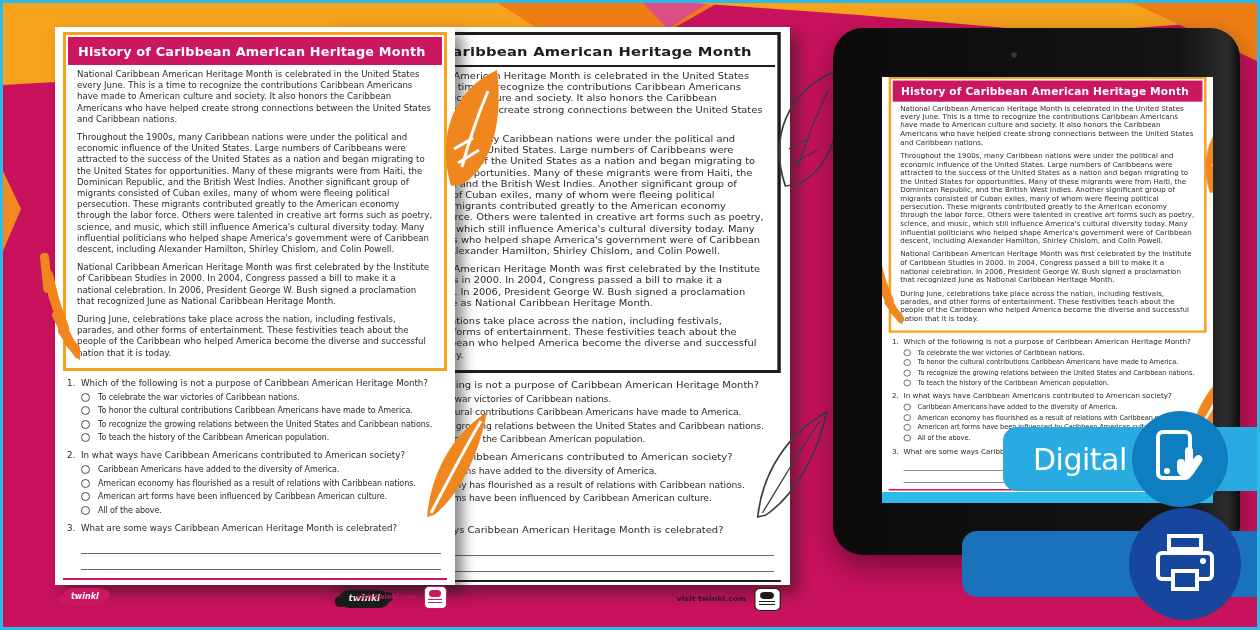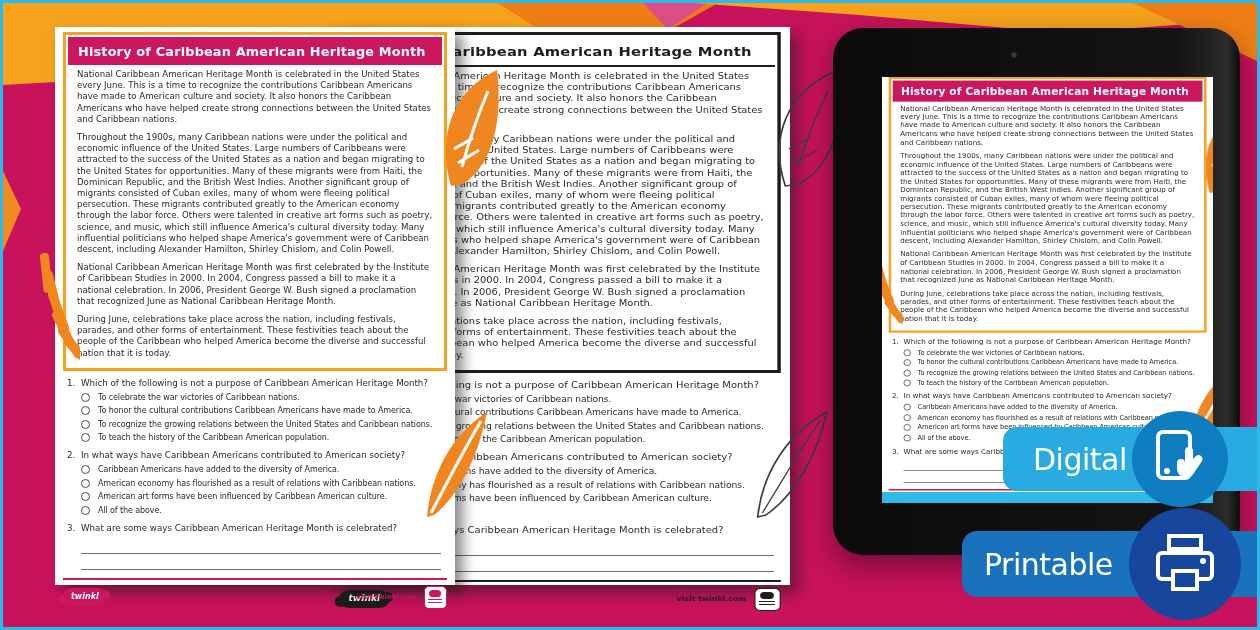--- a/index.html
+++ b/index.html
@@ -428,21 +428,20 @@
     <div class="badge-circle">
       <svg width="56" height="60" viewBox="0 0 56 60">
         <rect x="6" y="3" width="32" height="46" rx="5" fill="none" stroke="#ffffff" stroke-width="4"></rect>
         <circle cx="15" cy="42" r="3" fill="#ffffff"></circle>
         <path d="M33,22 a4,4 0 0 1 8,0 l0,8 3,-3 a4,4 0 0 1 6,5 l-8,12 a8,8 0 0 1 -7,4 l-2,0 a8,8 0 0 1 -8,-8 l0,-6 a4,4 0 0 1 8,0 Z" fill="#ffffff"></path>
       </svg>
     </div>
   </div>
 
   <div class="badge-bar badge-printable">
-    <span class="badge-label">Printable</span>
     <div class="badge-circle">
       <svg width="64" height="62" viewBox="0 0 64 62">
         <rect x="16" y="3" width="32" height="13" fill="none" stroke="#ffffff" stroke-width="4"></rect>
         <rect x="5" y="20" width="54" height="26" rx="4" fill="none" stroke="#ffffff" stroke-width="4"></rect>
         <circle cx="50" cy="28" r="3" fill="#ffffff"></circle>
         <rect x="20" y="38" width="24" height="18" fill="#17479D" stroke="#ffffff" stroke-width="4"></rect>
       </svg>
     </div>
   </div>
 

